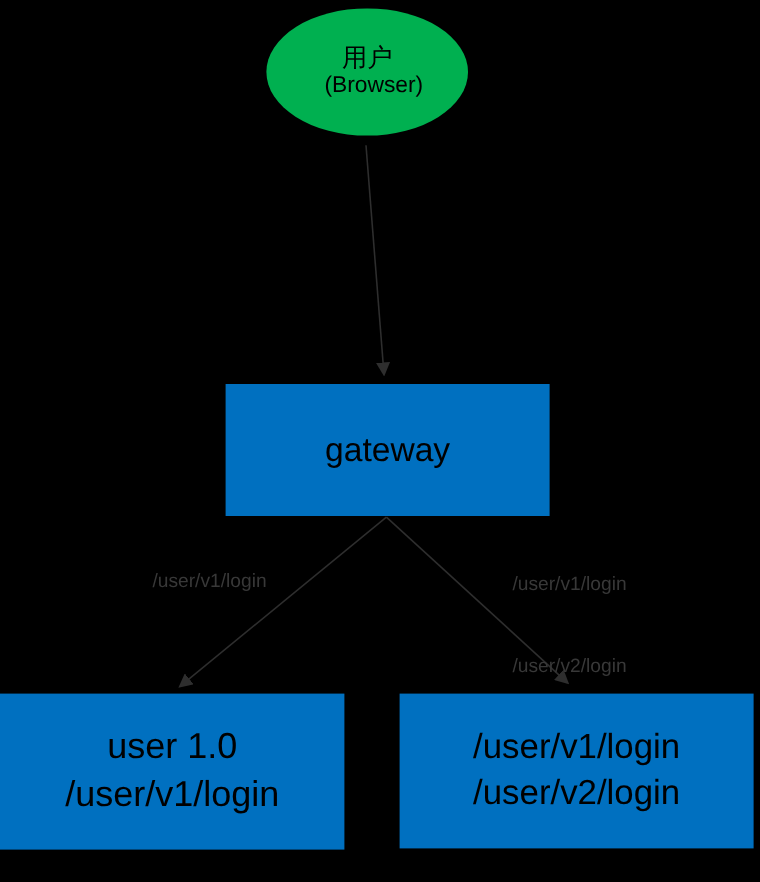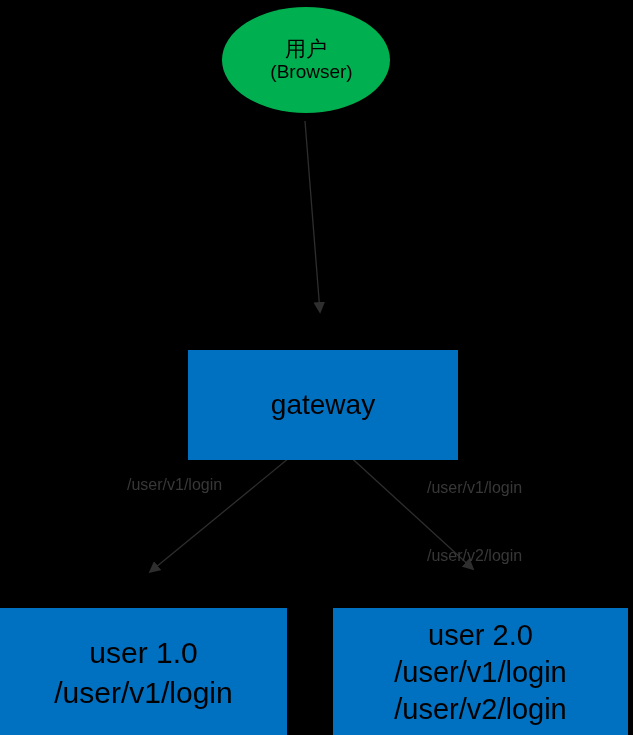--- a/index.html
+++ b/index.html
@@ -32,21 +32,21 @@
     color: var(--node-text);
     text-align: center;
   }
   .ellipse {
     left: 222px; top: 7px; width: 168px; height: 106px;
     border-radius: 50%;
     background: var(--user-node);
   }
   .user-zh { font-size: 21px; line-height: 1.2; }
   .user-en { font-size: 19px; line-height: 1.2; margin-left: 11px; }
-  .box { background: var(--service-node); margin-top: 30px; }
+  .box { background: var(--service-node); }
   .gateway-box { left: 188px; top: 320px; width: 270px; height: 110px; font-size: 28px; }
   .left-box  { left: 0px;   top: 578px; width: 287px; height: 130px; font-size: 30px; line-height: 1.32; }
   .right-box { left: 333px; top: 578px; width: 295px; height: 129px; font-size: 29px; line-height: 1.28; }
   .edge-label {
     position: absolute;
     color: var(--edge-label);
     font-size: 16px;
     white-space: nowrap;
   }
   .label-left { left: 127px; top: 476px; }
@@ -77,21 +77,20 @@
   <div class="node box gateway-box">
     <div>gateway</div>
   </div>
 
   <div class="node box left-box">
     <div>user 1.0</div>
     <div>/user/v1/login</div>
   </div>
 
   <div class="node box right-box">
-    <div>user 2.0</div>
     <div>/user/v1/login</div>
     <div>/user/v2/login</div>
   </div>
 
   <div class="edge-label label-left">/user/v1/login</div>
   <div class="edge-label label-right-top">/user/v1/login</div>
   <div class="edge-label label-right-bottom">/user/v2/login</div>
 
 </div>
 

